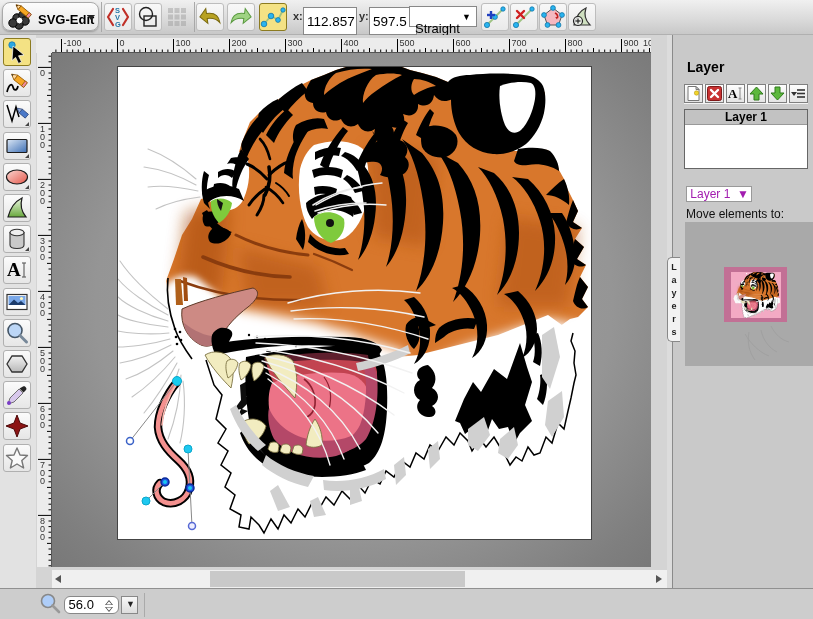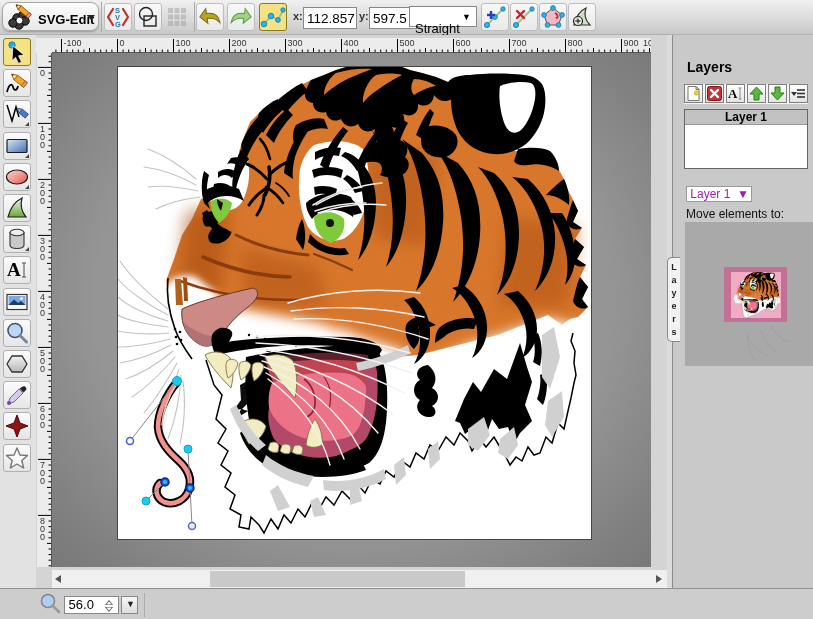--- a/index.html
+++ b/index.html
@@ -12,21 +12,21 @@
 .tbtn { position:absolute; top:3px; width:28px; height:28px; border:1px solid #bdbdbd;
   border-radius:3px; background:linear-gradient(#f8f8f8,#e9e9e9); }
 .tbtn.flat { border:1px solid rgba(0,0,0,0); background:none; }
 .tbtn.cur { background:#f4e284; border:1px solid #8c7b20; }
 .tsep { position:absolute; top:2px; width:1px; height:30px; background:#a8a8a8; }
 #logo_btn { position:absolute; left:2px; top:2px; width:97px; height:29px; background:linear-gradient(#fcfcfc,#e8e8e8);
   border:1px solid #aaa; border-radius:8px; box-shadow:0 1px 2px rgba(0,0,0,.25); }
 #logo_btn .lbl { position:absolute; left:35px; top:9px; font-size:13px; font-weight:bold; color:#000; }
 #logo_btn .dd { position:absolute; left:84px; top:12px; width:0; height:0; border:4.5px solid transparent; border-top:5.5px solid #222; }
 .toplabel { position:absolute; top:10px; font-size:11px; font-weight:bold; color:#333; }
-.topinput { position:absolute; top:7px; height:22px; border:1px solid #888; background:#fff; font-size:13.5px;
+.topinput { position:absolute; top:7px; height:28px; border:1px solid #888; background:#fff; font-size:13.5px;
   font-family:"Liberation Sans",sans-serif; padding-left:3px; color:#000; }
 #seg_select { position:absolute; left:409px; top:6px; width:68px; height:21px; background:#fff; border:1px solid #888; font-size:13px; }
 #seg_select span.t { position:absolute; left:5px; top:2px; color:#000;margin-top:12px; }
 #seg_select span.a { position:absolute; right:5px; top:5px; font-size:9px; color:#000; }
 
 
 #tools_left { position:absolute; left:0; top:35px; width:36px; height:553px; background:#e2e2e2; }
 .ltbtn { position:absolute; left:3px; width:28px; height:28px; border:1px solid #b0b0b0; border-radius:3px;
   background:linear-gradient(#fbfbfb,#e6e6e6); }
 .ltbtn svg, .tbtn svg { position:absolute; left:0px; top:0px; }
@@ -60,21 +60,21 @@
 #layerlist .hdr { height:15px; background:#c2c2c2; border-bottom:1px solid #999; text-align:center; font-size:12px; font-weight:bold; color:#000; }
 #move_lbl { position:absolute; left:13px; top:139px; font-size:12px; color:#111;margin-top:33px; }
 #move_sel { position:absolute; left:13px; top:151px; width:66px; height:16px; background:#fff; border:1px solid #999; color:#a21caf; font-size:12px; }
 #graybox { position:absolute; left:12px; top:187px; width:129px; height:144px; background:#a9a9a9; }
 #thumb { position:absolute; left:39px; top:45px; width:63px; height:55px; background:#c27095; }
 #thumb .inner { position:absolute; left:7px; top:5px; width:50px; height:46px; background:#f3aac4; overflow:hidden; }
 #laytab { position:absolute; left:-6px; top:222px; width:13px; height:85px; background:#f2f2f2; border:1px solid #888; border-right:none; border-radius:5px 0 0 5px; font-size:9px; font-weight:bold; color:#222; text-align:center; line-height:13px; padding-top:3px; }
 
 
 #tools_bottom { position:absolute; left:0; top:588px; width:813px; height:31px; background:#cdcdcd; border-top:1px solid #909090; box-sizing:border-box; }
-#zoom_spin { position:absolute; left:64px; top:7px; width:55px; height:18px; background:#fff; border:1px solid #888; border-radius:0; font-size:13px; }
+#zoom_spin { position:absolute; left:64px; top:7px; width:55px; height:18px; background:#fff; border:1px solid #888; border-radius:6px; font-size:13px; }
 #zoom_dd { position:absolute; left:121px; top:7px; width:17px; height:18px; border:1px solid #888; background:linear-gradient(#f8f8f8,#ddd); }
 #bsep { position:absolute; left:144px; top:4px; width:1px; height:24px; background:#aaa; }
 </style>
 </head>
 <body>
 <div id="app">
 
   <div id="tools_top">
     <div id="logo_btn">
         <svg width="29" height="29" viewBox="0 0 29 29" style="position:absolute;left:5px;top:0px">
@@ -851,21 +851,21 @@
           <div class="thumb"></div>
         <span class="sbarrow" style="left:3px;top:5px;border-right:6px solid #555;border-left:none"></span>
         <span class="sbarrow" style="left:604px;top:5px;border-left:6px solid #555;border-right:none"></span>
       </div>
       <div id="sbcorner"></div>
     </div>
   </div>
 
   <div id="splitter"></div>
   <div id="sidebar">
-    <div id="layers_title">Layers</div>
+    <div id="layers_title">Layer</div>
     <div id="lbtns">
       <div class="lb" style="left:0px">
           <svg width="17" height="17" viewBox="0 0 17 17">
             <path d="M3,1.5 L11,1.5 L14,4.5 L14,15.5 L3,15.5 Z" fill="#fff" stroke="#777" stroke-width="1"></path>
             <path d="M11,1.5 L11,4.5 L14,4.5 Z" fill="#ddd" stroke="#777" stroke-width="1"></path>
             <circle cx="11.5" cy="8" r="2.2" fill="#f2d42a" stroke="#b89a10" stroke-width="0.6"></circle>
           </svg>
         </div>
       <div class="lb" style="left:21px">
           <svg width="17" height="17" viewBox="0 0 17 17">

